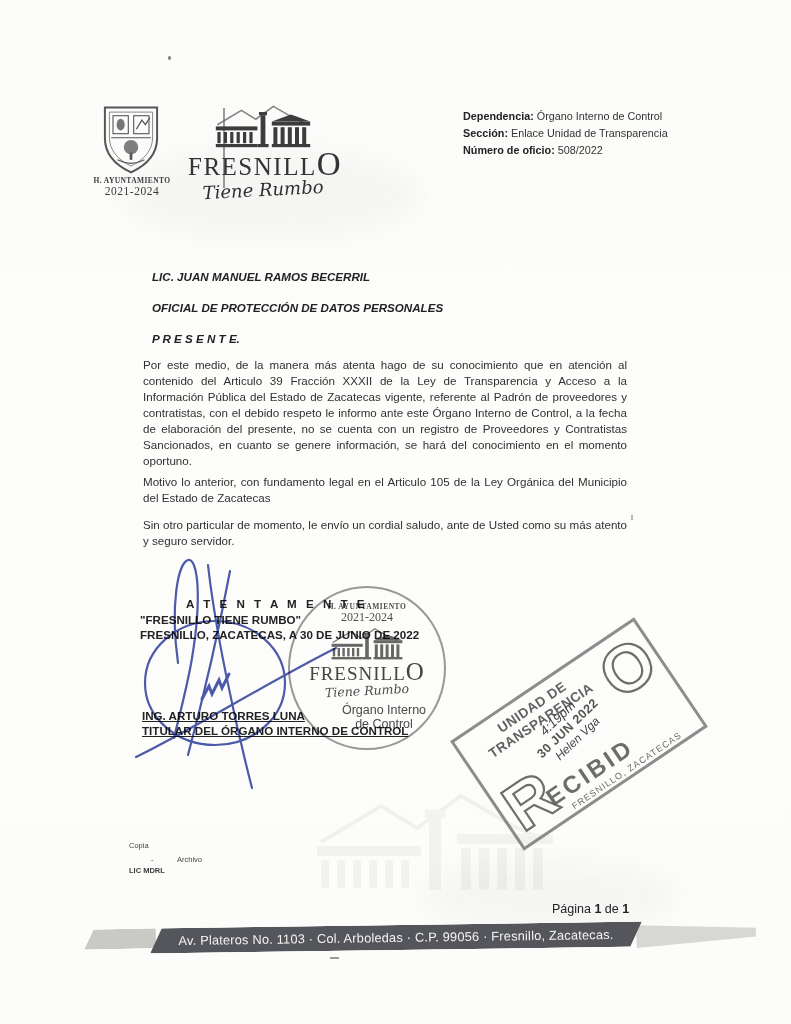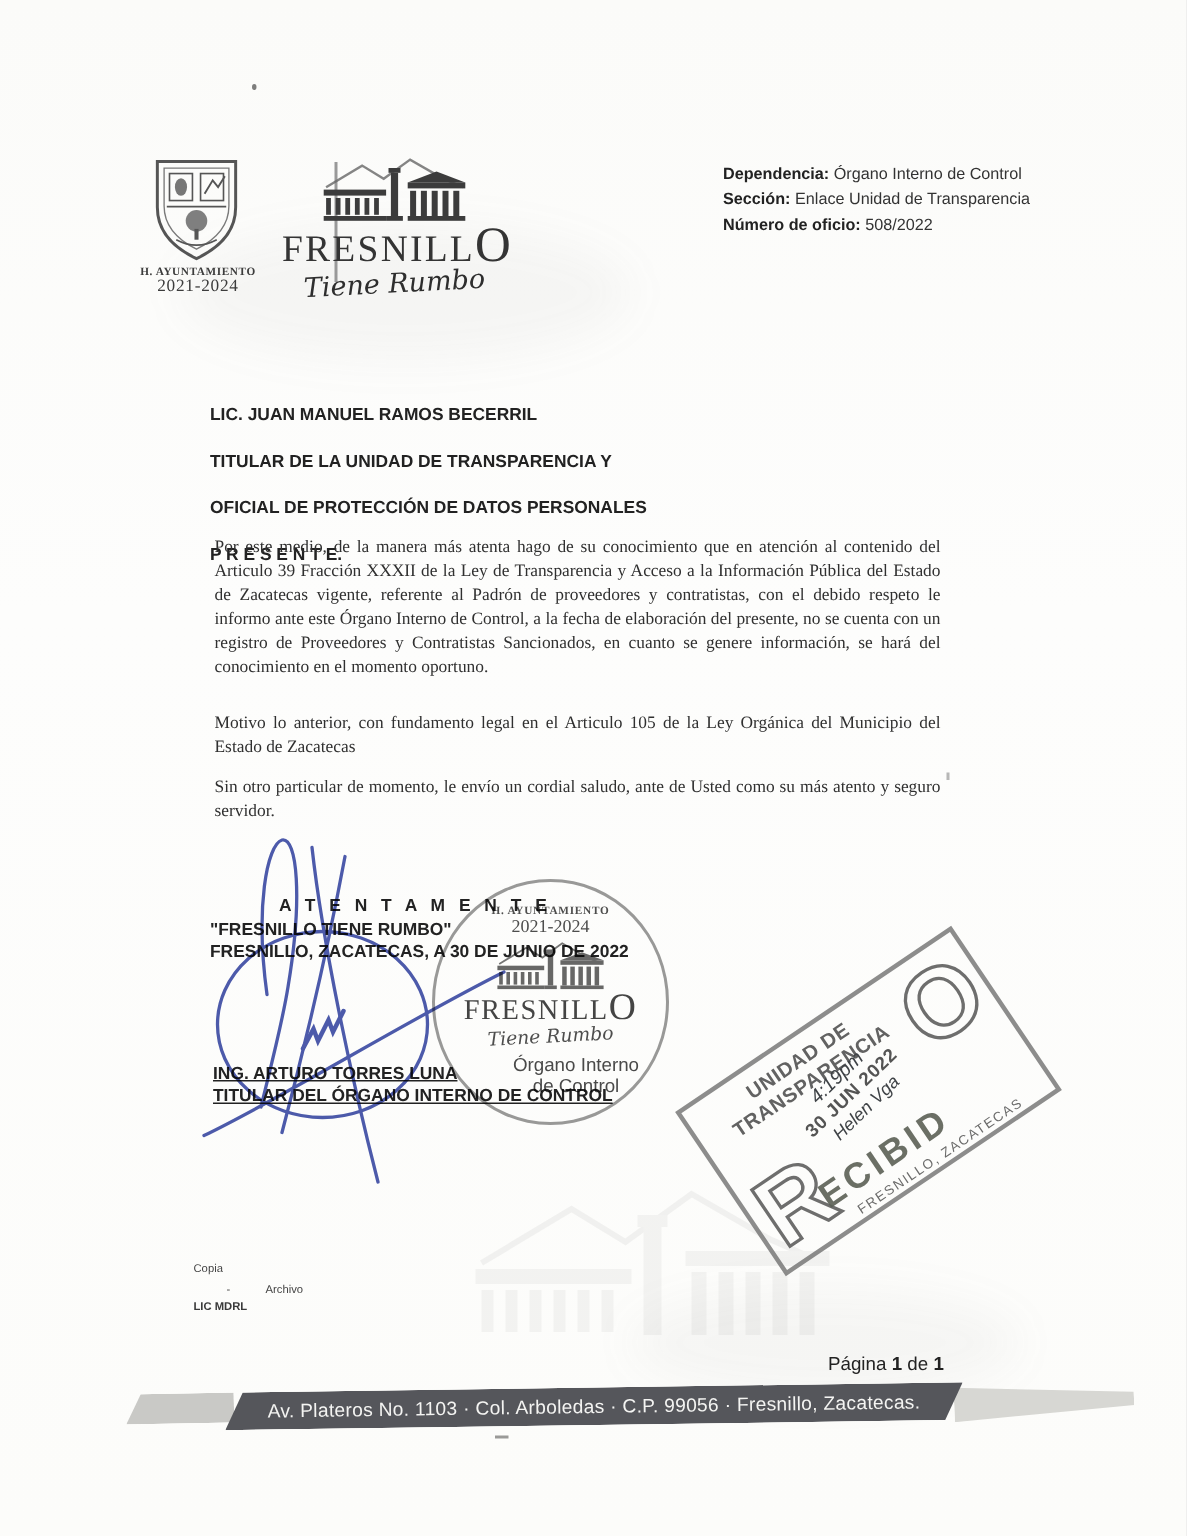--- a/index.html
+++ b/index.html
@@ -13,24 +13,24 @@
   
   .crest-caption{width:96px;text-align:center;font-family:"Liberation Serif",serif;color:#3c3c3c;}
   .crest-caption .l1{font-size:7.5px;font-weight:bold;letter-spacing:.4px;}
   .crest-caption .l2{font-size:11.5px;letter-spacing:.5px;}
   .vdivider{width:1.5px;height:80px;background:#999;}
   .logo-block{width:150px;text-align:center;color:#3b3b3b;}
   .logo-title{font-family:"Liberation Serif",serif;font-size:25px;letter-spacing:1.5px;line-height:24px;color:#343434;white-space:nowrap;}
   .logo-title .bigO{font-size:33px;}
   .logo-tagline{font-family:"DejaVu Serif",serif;font-style:italic;font-size:18px;color:#2e2e2e;transform:rotate(-3deg);margin-top:0px;}
   .meta-block{font-size:10.8px;line-height:17px;color:#333;}
-  .meta-block b{color:#222;margin-left:19px;}
+  .meta-block b{color:#222;}
   
   .recipient{font-size:11.6px;font-weight:bold;line-height:15.6px;color:#222;white-space:pre-line;}
-  .para{width:484px;font-size:11.6px;line-height:16px;text-align:justify;color:#303030;font-family:Liberation Serif, serif;}
+  .para{width:484px;font-size:11.6px;line-height:16px;text-align:justify;color:#303030;}
   .closing{font-size:11.6px;font-weight:bold;line-height:15.6px;color:#222;}
   .closing .sal{letter-spacing:3px;margin-left:46px;}
   .signer{font-size:11.6px;font-weight:bold;line-height:15px;color:#222;}
   .cc{font-size:7.5px;color:#444;}
   .pagination{font-size:12.5px;color:#222;}
   .pagination b{font-weight:bold;}
   
   .round-stamp{
     width:158px;height:164px;border:2.5px solid rgba(100,100,100,.65);border-radius:50%;
     display:flex;flex-direction:column;align-items:center;justify-content:flex-start;
@@ -128,23 +128,22 @@
     <div class="logo-title"><span>FRESNILL</span><span class="bigO">O</span></div>
     <div class="logo-tagline">Tiene Rumbo</div>
   </div>
 
   <div class="abs meta-block" style="left:463px;top:108px;">
     <div><b>Dependencia:</b><span> Órgano Interno de Control</span></div>
     <div><b>Sección:</b><span> Enlace Unidad de Transparencia</span></div>
     <div><b>Número de oficio:</b><span> 508/2022</span></div>
   </div>
 
-  <div class="abs recipient" style="left:140px;top:253px;">
+  <div class="abs recipient" style="left:152px;top:253px;font-style:italic;">
     <div>LIC. JUAN MANUEL RAMOS BECERRIL</div>
-    <div>TITULAR DE LA UNIDAD DE TRANSPARENCIA Y</div>
     <div>OFICIAL DE PROTECCIÓN DE DATOS PERSONALES</div>
     <div>P R E S E N T E.</div>
   </div>
 
   <div class="abs para" style="left:143px;top:357px;">Por este medio, de la manera más atenta hago de su conocimiento que en atención al contenido del Articulo 39 Fracción XXXII de la Ley de Transparencia y Acceso a la Información Pública del Estado de Zacatecas vigente, referente al Padrón de proveedores y contratistas, con el debido respeto le informo ante este Órgano Interno de Control, a la fecha de elaboración del presente, no se cuenta con un registro de Proveedores y Contratistas Sancionados, en cuanto se genere información, se hará del conocimiento en el momento oportuno.</div>
   <div class="abs para" style="left:143px;top:474px;">Motivo lo anterior, con fundamento legal en el Articulo 105 de la Ley Orgánica del Municipio del Estado de Zacatecas</div>
   <div class="abs para" style="left:143px;top:517px;">Sin otro particular de momento, le envío un cordial saludo, ante de Usted como su más atento y seguro servidor.</div>
   <div class="abs" style="left:631px;top:515px;width:2px;height:5px;background:#888;opacity:.6;"></div>
 
   <div class="abs closing" style="left:140px;top:596px;">

